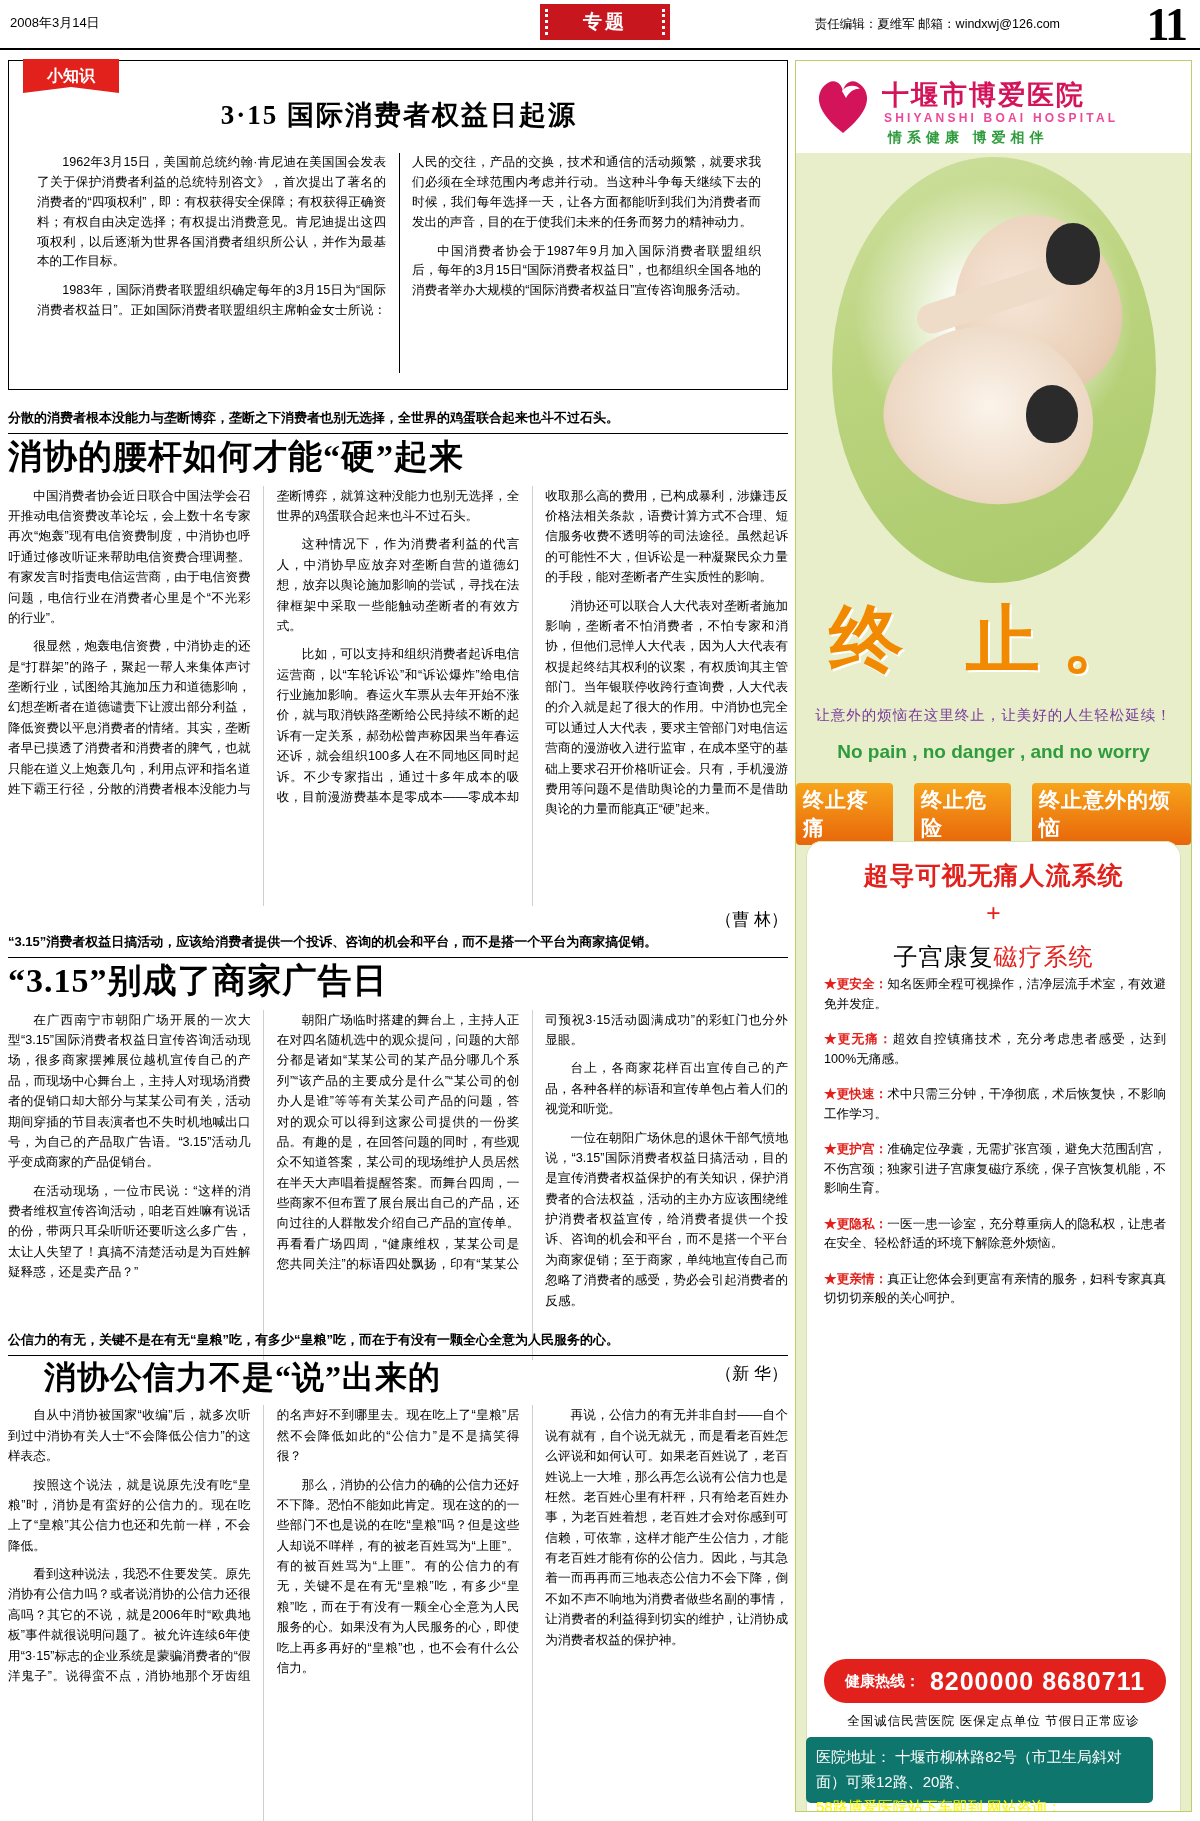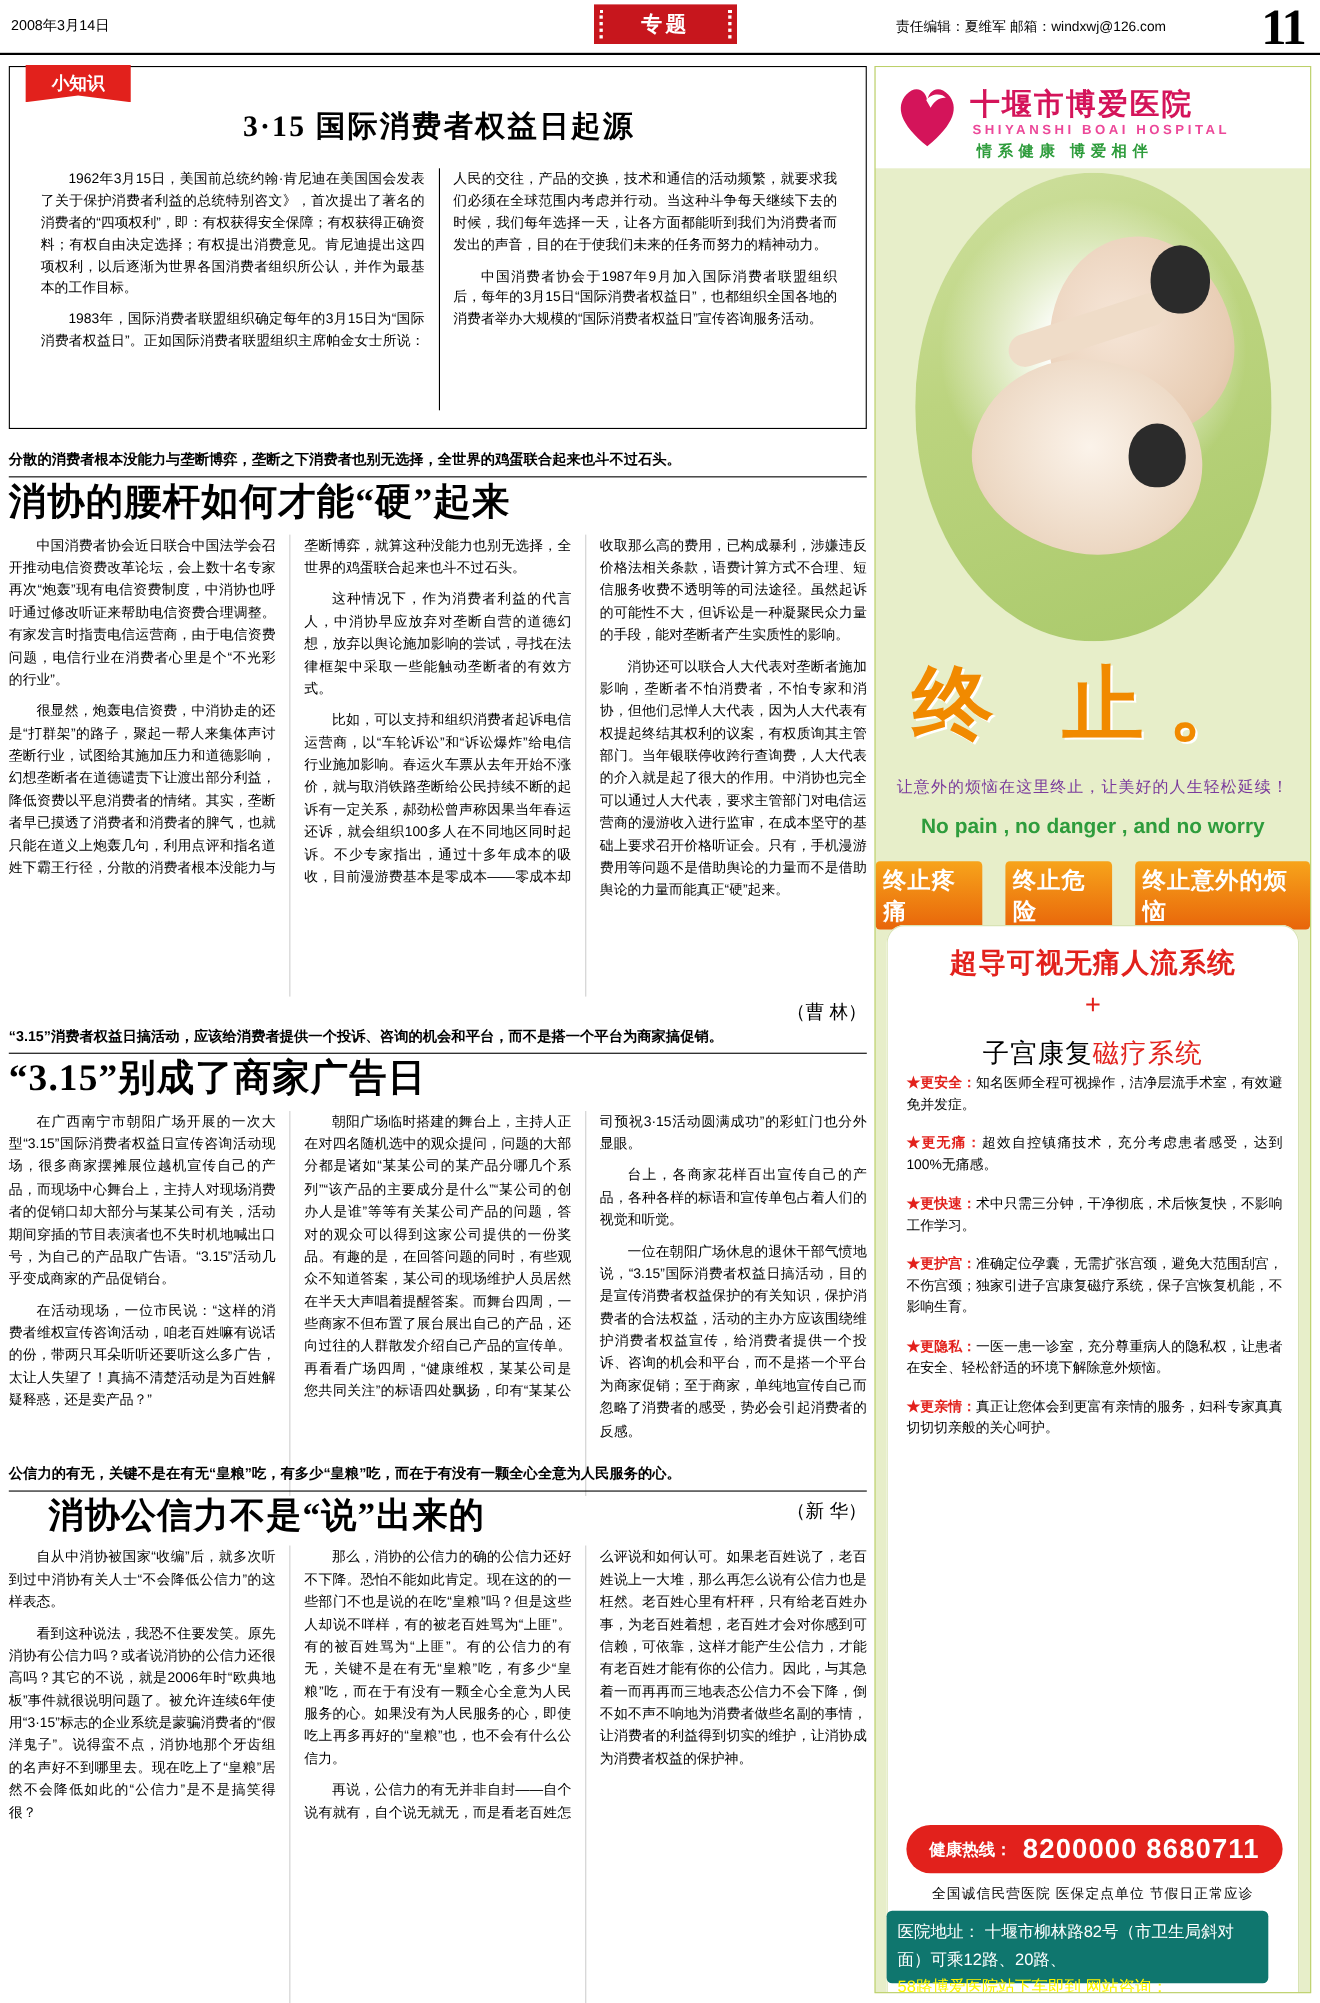--- a/index.html
+++ b/index.html
@@ -272,20 +272,21 @@
         <p>一位在朝阳广场休息的退休干部气愤地说，“3.15”国际消费者权益日搞活动，目的是宣传消费者权益保护的有关知识，保护消费者的合法权益，活动的主办方应该围绕维护消费者权益宣传，给消费者提供一个投诉、咨询的机会和平台，而不是搭一个平台为商家促销；至于商家，单纯地宣传自己而忽略了消费者的感受，势必会引起消费者的反感。</p>
       </div>
       <div class="byline">（新 华）</div>
     </div>
 
     <div class="art" id="article3">
       <div class="art-lead">公信力的有无，关键不是在有无“皇粮”吃，有多少“皇粮”吃，而在于有没有一颗全心全意为人民服务的心。</div>
       <div class="art-head small">消协公信力不是“说”出来的</div>
       <div class="art-cols">
         <p>自从中消协被国家“收编”后，就多次听到过中消协有关人士“不会降低公信力”的这样表态。</p>
+        <p>按照这个说法，就是说原先没有吃“皇粮”时，消协是有蛮好的公信力的。现在吃上了“皇粮”其公信力也还和先前一样，不会降低。</p>
         <p>看到这种说法，我恐不住要发笑。原先消协有公信力吗？或者说消协的公信力还很高吗？其它的不说，就是2006年时“欧典地板”事件就很说明问题了。被允许连续6年使用“3·15”标志的企业系统是蒙骗消费者的“假洋鬼子”。说得蛮不点，消协地那个牙齿组的名声好不到哪里去。现在吃上了“皇粮”居然不会降低如此的“公信力”是不是搞笑得很？</p>
         <p>那么，消协的公信力的确的公信力还好不下降。恐怕不能如此肯定。现在这的的一些部门不也是说的在吃“皇粮”吗？但是这些人却说不咩样，有的被老百姓骂为“上匪”。有的被百姓骂为“上匪”。有的公信力的有无，关键不是在有无“皇粮”吃，有多少“皇粮”吃，而在于有没有一颗全心全意为人民服务的心。如果没有为人民服务的心，即使吃上再多再好的“皇粮”也，也不会有什么公信力。</p>
         <p>再说，公信力的有无并非自封——自个说有就有，自个说无就无，而是看老百姓怎么评说和如何认可。如果老百姓说了，老百姓说上一大堆，那么再怎么说有公信力也是枉然。老百姓心里有杆秤，只有给老百姓办事，为老百姓着想，老百姓才会对你感到可信赖，可依靠，这样才能产生公信力，才能有老百姓才能有你的公信力。因此，与其急着一而再再而三地表态公信力不会下降，倒不如不声不响地为消费者做些名副的事情，让消费者的利益得到切实的维护，让消协成为消费者权益的保护神。</p>
       </div>
 
     </div>
 
   </div>
 
   <div class="ad">

